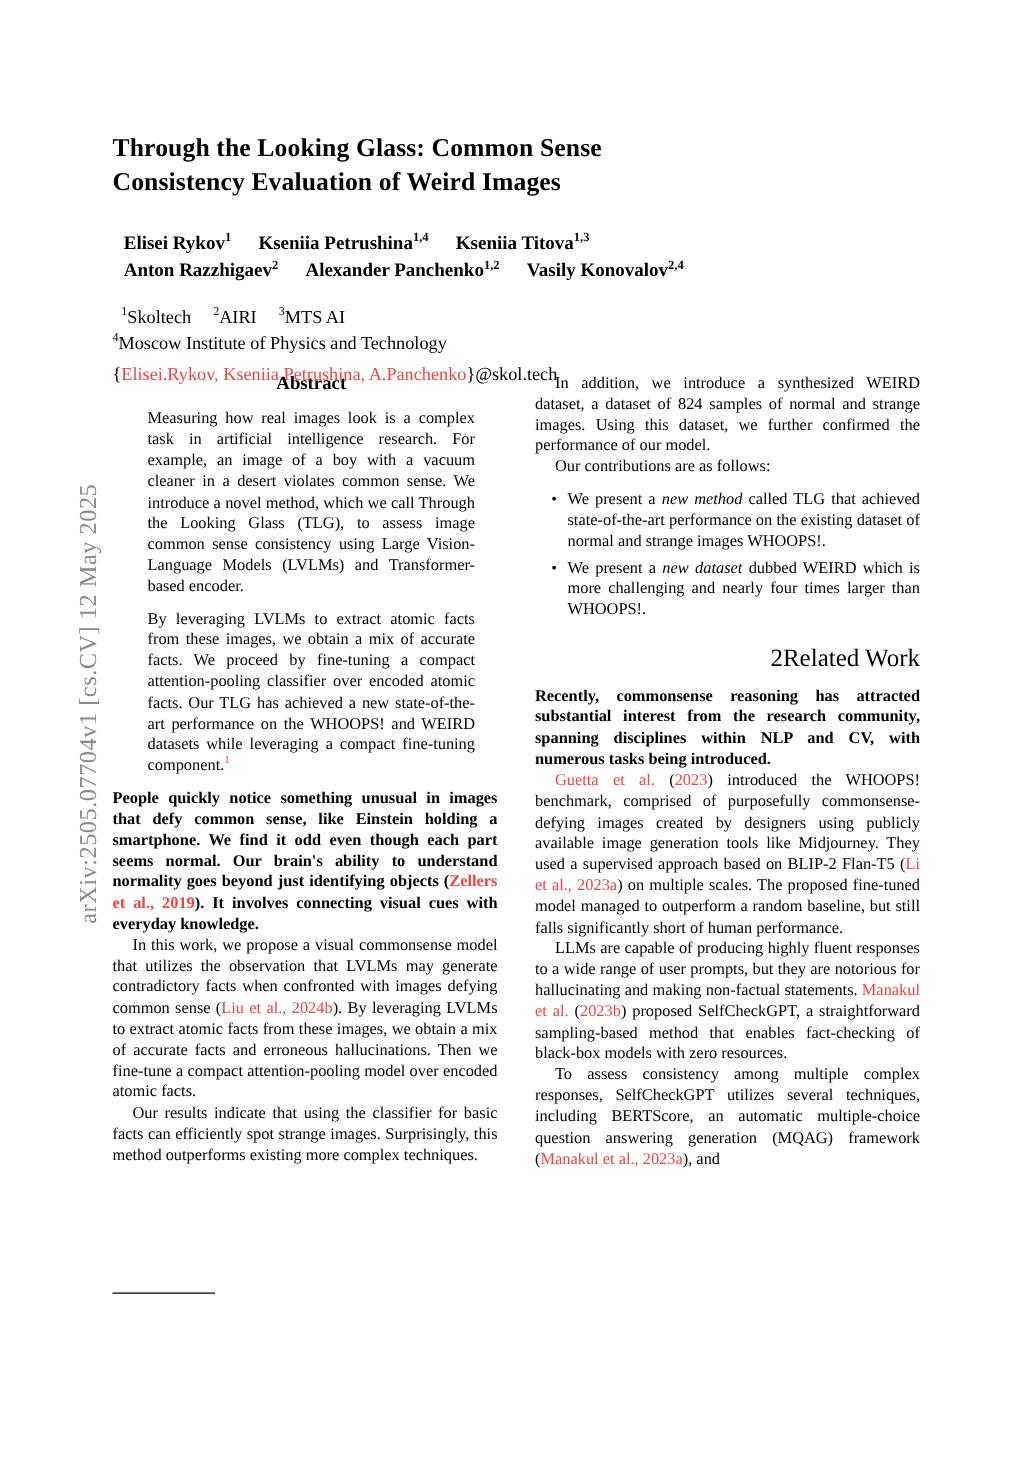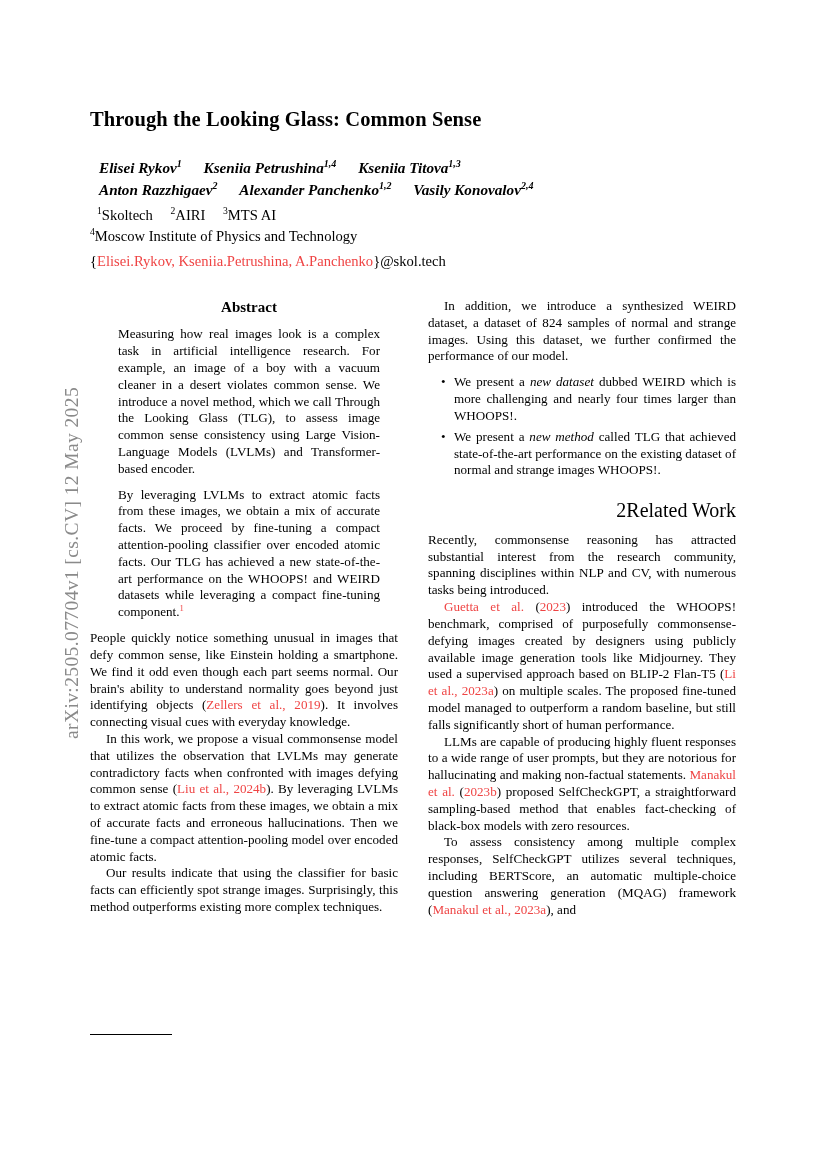--- a/index.html
+++ b/index.html
@@ -47,24 +47,24 @@
     line-height: 1.32;
     letter-spacing: 0.1px;
   }
   .authors {
     margin-top: 24px;
     font-size: 15.2px;
     font-weight: bold;
     line-height: 1.45;
   }
   .author-row { white-space: nowrap; }
-  .author { margin: 0 9px; font-style: italic; }
+  .author { margin: 0 9px; }
   sup { font-size: 0.66em; vertical-align: super; line-height: 0; }
   .affils {
-    margin-top: 4px;
+    margin-top: 16px;
     font-size: 14.6px;
     line-height: 1.42;
     font-weight: normal;
   }
   .affil-inline { margin: 0 7px; }
   .emails {
     margin-top: 4px;
     font-size: 14.6px;
     font-weight: normal;
   }
@@ -101,21 +101,21 @@
 
   h2.sec {
     font-size: 20px;
     font-weight: normal;
     margin: 19px 0 8px 0;
     text-align: right;
   }
   h2.sec .secnum { display: inline-block; width: 22px; }
 
   p.body { margin: 0 0 0 0; text-indent: 16px; }
-  p.body.noind { text-indent: 0; }
+  p.body.noind { text-indent: 0; font-weight: bold; }
   p.body + p.body { margin-top: 0; }
 
   ul.contrib {
     margin: 9px 0 9px 0;
     padding-left: 26px;
     list-style: none;
   }
   ul.contrib li {
     position: relative;
     margin-bottom: 4px;
@@ -158,20 +158,21 @@
 </head>
 <body>
 
 <div class="page">
 
   <div class="arxiv-stamp">arXiv:2505.07704v1  [cs.CV]  12 May 2025</div>
 
   <div class="title-block">
     <div class="paper-title">
       <span>Through the Looking Glass: Common Sense</span><br>
+      <span>Consistency Evaluation of Weird Images</span>
     </div>
 
     <div class="authors">
       <div class="author-row">
         <span class="author"><span>Elisei Rykov</span><sup>1</sup></span>
         <span class="author"><span>Kseniia Petrushina</span><sup>1,4</sup></span>
         <span class="author"><span>Kseniia Titova</span><sup>1,3</sup></span>
       </div>
       <div class="author-row">
         <span class="author"><span>Anton Razzhigaev</span><sup>2</sup></span>
@@ -206,24 +207,25 @@
     <p class="body noind"><span>People quickly notice something unusual in images that defy common sense, like Einstein holding a smartphone. We find it odd even though each part seems normal. Our brain's ability to understand normality goes beyond just identifying objects (</span><span class="lnk">Zellers et al., 2019</span><span>). It involves connecting visual cues with everyday knowledge.</span></p>
 
     <p class="body"><span>In this work, we propose a visual commonsense model that utilizes the observation that LVLMs may generate contradictory facts when confronted with images defying common sense (</span><span class="lnk">Liu et al., 2024b</span><span>). By leveraging LVLMs to extract atomic facts from these images, we obtain a mix of accurate facts and erroneous hallucinations. Then we fine-tune a compact attention-pooling model over encoded atomic facts.</span></p>
 
     <p class="body">Our results indicate that using the classifier for basic facts can efficiently spot strange images. Surprisingly, this method outperforms existing more complex techniques.</p>
   </div>
 
   <div class="col col-right">
 
     <p class="body">In addition, we introduce a synthesized WEIRD dataset, a dataset of 824 samples of normal and strange images. Using this dataset, we further confirmed the performance of our model.</p>
+    <p class="body">Our contributions are as follows:</p>
 
     <ul class="contrib">
+      <li><span>We present a </span><em>new method</em><span> called TLG that achieved state-of-the-art performance on the existing dataset of normal and strange images WHOOPS!.</span></li>
       <li><span>We present a </span><em>new dataset</em><span> dubbed WEIRD which is more challenging and nearly four times larger than WHOOPS!.</span></li>
-      <li><span>We present a </span><em>new method</em><span> called TLG that achieved state-of-the-art performance on the existing dataset of normal and strange images WHOOPS!.</span></li>
     </ul>
 
     <h2 class="sec"><span class="secnum">2</span><span>Related Work</span></h2>
 
     <p class="body noind">Recently, commonsense reasoning has attracted substantial interest from the research community, spanning disciplines within NLP and CV, with numerous tasks being introduced.</p>
 
     <p class="body"><span class="lnk">Guetta et al.</span><span> (</span><span class="lnk">2023</span><span>) introduced the WHOOPS! benchmark, comprised of purposefully commonsense-defying images created by designers using publicly available image generation tools like Midjourney. They used a supervised approach based on BLIP-2 Flan-T5 (</span><span class="lnk">Li et al., 2023a</span><span>) on multiple scales. The proposed fine-tuned model managed to outperform a random baseline, but still falls significantly short of human performance.</span></p>
 
     <p class="body"><span>LLMs are capable of producing highly fluent responses to a wide range of user prompts, but they are notorious for hallucinating and making non-factual statements. </span><span class="lnk">Manakul et al.</span> (<span class="lnk">2023b</span>)<span> proposed SelfCheckGPT, a straightforward sampling-based method that enables fact-checking of black-box models with zero resources.</span></p>
 

